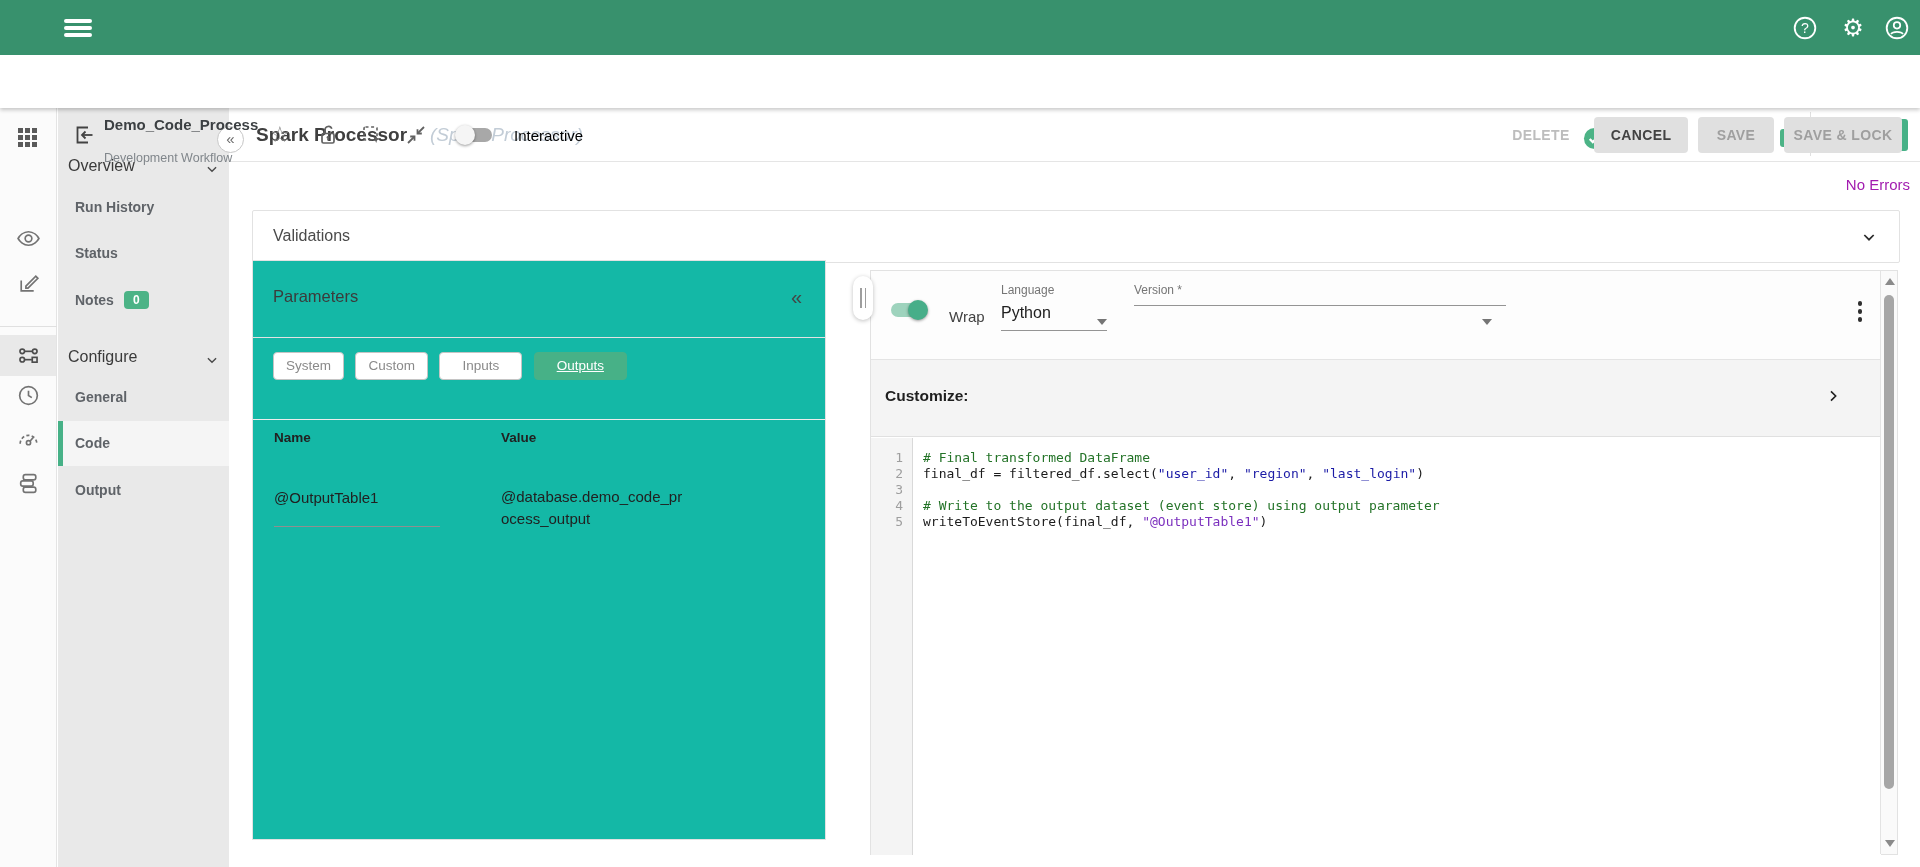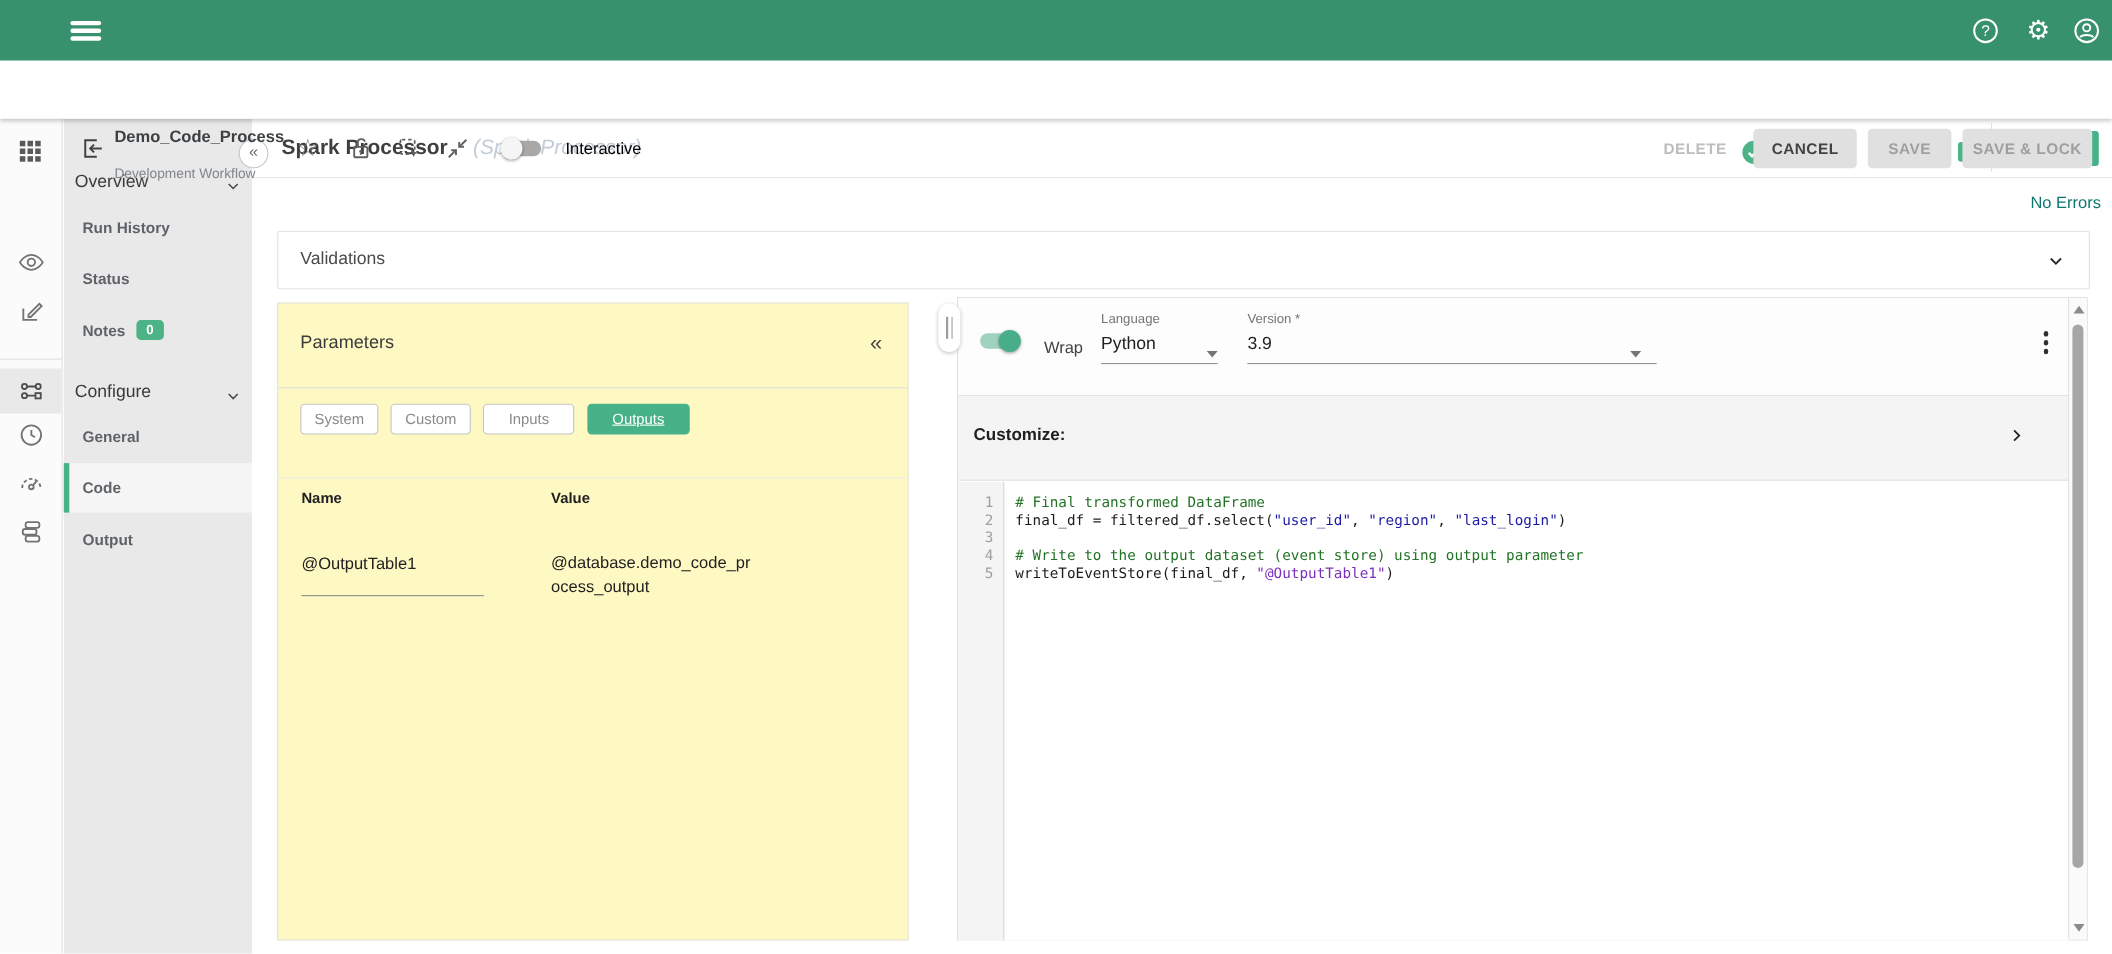--- a/index.html
+++ b/index.html
@@ -50,29 +50,29 @@
 
   
   .back-circle { position:absolute; left:217px; top:126px; width:27px; height:27px; border:1px solid #c7c7c7; border-radius:50%; background:#fff; color:#6a6a6a; text-align:center; line-height:24px; font-size:15px; cursor:pointer; z-index:3; }
   .page-title { position:absolute; left:256px; top:124px; font-size:19px; font-weight:bold; color:#3f3f3f; }
   .page-placeholder { position:absolute; left:430px; top:124px; font-size:19px; font-style:italic; color:#c2ccd6; }
   .hdr-label { position:absolute; top:130px; font-size:13px; font-weight:bold; letter-spacing:.4px; color:#616161; }
   .hdr-badge { position:absolute; top:129px; width:27px; height:18px; background:#4cb386; border-radius:3px; color:#fff; font-size:11.5px; font-weight:bold; text-align:center; line-height:18px; }
   .hdr-vdivider { position:absolute; left:1810px; top:112px; width:1px; height:44px; background:#e0e0e0; }
   .check-btn { position:absolute; left:1870px; top:119px; width:38px; height:32px; background:#47b187; border-radius:3px; cursor:pointer; text-align:center; }
   .header-divider { position:absolute; left:229px; top:161px; width:1691px; height:1px; background:#e5e5e5; }
-  .no-errors { position:absolute; right:10px; top:176px; font-size:15px; color:#0f766e; }
+  .no-errors { position:absolute; right:10px; top:176px; font-size:15px; color:#a21caf; }
 
   
   .validations { position:absolute; left:252px; top:210px; width:1648px; height:53px; border:1px solid #e2e2e2; border-radius:2px; background:#fff; }
   .validations-label { position:absolute; left:20px; top:16px; font-size:16px; color:#4a4a4a; }
   .validations-chevron { position:absolute; right:22px; top:18px; width:16px; height:16px; color:#2b2b2b; cursor:pointer; }
 
   
-  .params-panel { position:absolute; left:252px; top:275px; width:574px; height:580px; border:1px solid #e2e2e2; background:#fef9c3; }
+  .params-panel { position:absolute; left:252px; top:260px; width:574px; height:580px; border:1px solid #e2e2e2; background:#14b8a6; }
   .params-title { position:absolute; left:20px; top:26px; font-size:16.5px; font-weight:500; color:#3b3b3b; }
   .params-collapse { position:absolute; right:14px; top:26px; width:20px; height:20px; color:#444; font-size:20px; line-height:20px; cursor:pointer; }
   .params-hdivider { position:absolute; left:0; top:76px; width:100%; height:1px; background:#e2e2e2; }
   .tabs { position:absolute; left:20px; top:91px; height:28px; }
   .tab { display:inline-block; height:28px; line-height:26px; padding:0 12px; margin-right:7px; border:1px solid #c4c4c4; border-radius:4px; font-size:13.5px; color:#8a8a8a; background:#fff; cursor:pointer; }
   .tab.wide { padding:0 22px; }
   .tab.active { background:#47b187; border-color:#47b187; color:#fff;text-decoration:underline; }
   .table-topline { position:absolute; left:0; top:158px; width:100%; height:1px; background:#ececec; }
   .col-header { position:absolute; top:169px; font-size:13.5px; font-weight:bold; color:#212121; }
   .param-name { position:absolute; left:21px; top:228px; width:166px; font-size:15px; color:#212121; border-bottom:1px solid #8f8f8f; padding-bottom:20px; cursor:text; }
@@ -351,21 +351,20 @@
 
     <div class="select-field" style="left:130px; width:106px;">
       <div class="select-label">Language</div>
       <div class="select-value">Python</div>
       <div class="dd-arrow" style="right:0; top:36px;"></div>
       <div class="select-underline"></div>
     </div>
 
     <div class="select-field" style="left:263px; width:372px;">
       <div class="select-label">Version *</div>
-      <div class="select-value">3.9</div>
       <div class="dd-arrow" style="right:14px; top:36px;"></div>
       <div class="select-underline"></div>
     </div>
 
     <div class="kebab">
         <b></b>
         <b></b>
         <b></b>
       </div>
   </div>

